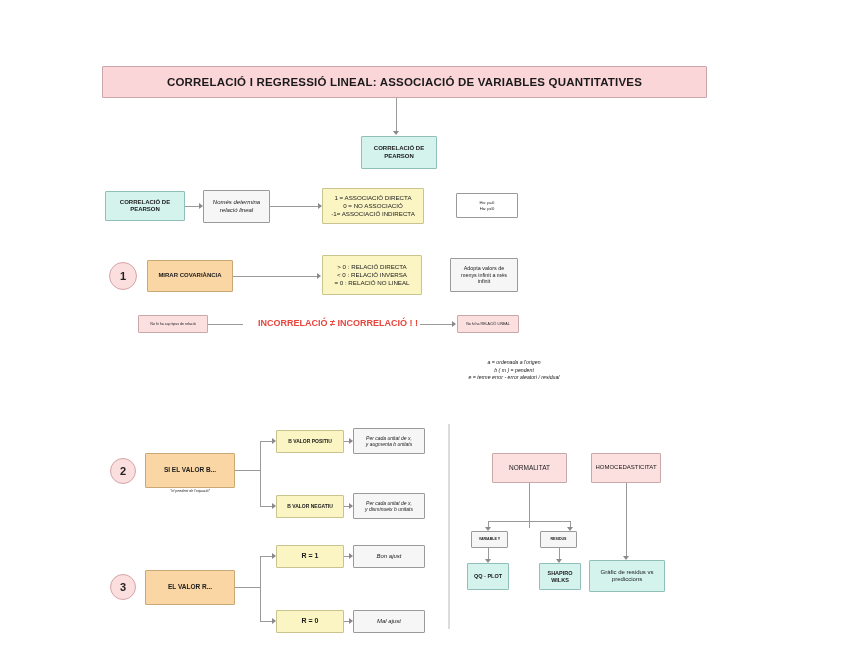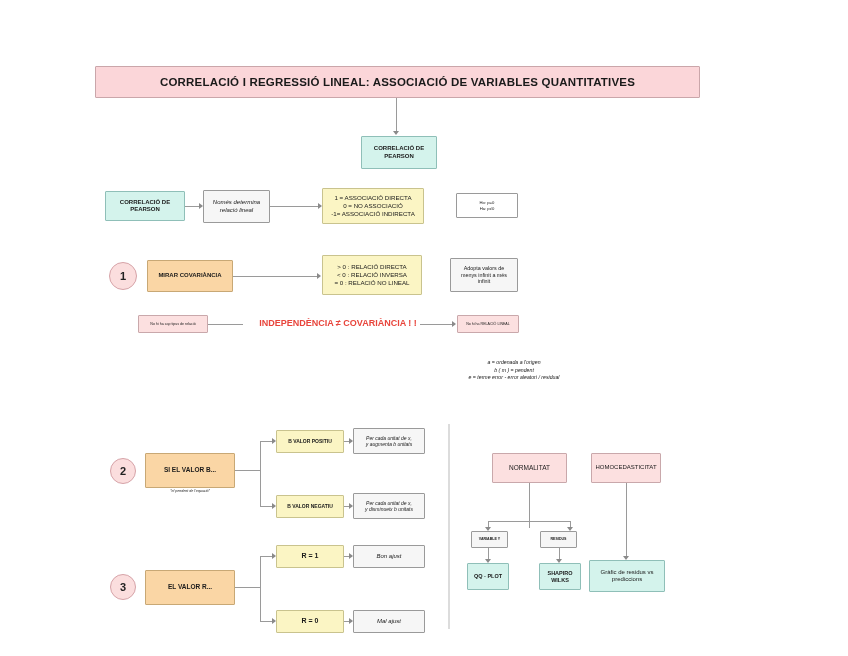--- a/index.html
+++ b/index.html
@@ -94,21 +94,21 @@
     position: absolute;
     width: 2px;
     background: #dcdcdc;
   }
 </style>
 </head>
 <body>
 
 <div id="canvas">
 
-  <div class="box pinkhd title" style="left:95px; top:66px; width:605px; height:32px;">CORRELACIÓ I REGRESSIÓ LINEAL: ASSOCIACIÓ DE VARIABLES QUANTITATIVES</div>
+  <div class="box pinkhd title" style="left:102px; top:66px; width:605px; height:32px;">CORRELACIÓ I REGRESSIÓ LINEAL: ASSOCIACIÓ DE VARIABLES QUANTITATIVES</div>
 
   <div class="line vline" style="left:396px; top:98px; height:35px;"></div>
   <div class="arrow-down" style="left:393px; top:131px;"></div>
 
   <div class="box mint lbl-bold" style="left:361px; top:136px; width:76px; height:33px; font-size:6px;">CORRELACIÓ DE
 PEARSON</div>
 
   <div class="box mint lbl-bold" style="left:105px; top:191px; width:80px; height:30px; font-size:6px;">CORRELACIÓ DE
 PEARSON</div>
 
@@ -140,21 +140,21 @@
 = 0 : RELACIÓ NO LINEAL</div>
 
   <div class="box gray" style="left:450px; top:258px; width:68px; height:34px; font-size:5.4px;">Adopta valors de
 menys infinit a més
 infinit</div>
 
   <div class="box pink" style="left:138px; top:315px; width:70px; height:18px; font-size:3.6px;">No hi ha cap tipus de relació</div>
 
   <div class="line hline" style="left:208px; top:324px; width:35px;"></div>
 
-  <div class="freetext redtext" style="left:248px; top:317px; width:180px; text-align:center; font-size:9px;">INDEPENDÈNCIA  ≠ COVARIÀNCIA ! !</div>
+  <div class="freetext redtext" style="left:248px; top:317px; width:180px; text-align:center; font-size:9px;">INCORRELACIÓ  ≠ INCORRELACIÓ ! !</div>
 
   <div class="line hline" style="left:420px; top:324px; width:35px;"></div>
   <div class="arrow" style="left:452px; top:321px;"></div>
 
   <div class="box pink" style="left:457px; top:315px; width:62px; height:18px; font-size:3.6px;">No hi ha RELACIÓ LINEAL</div>
 
 
   <div class="freetext italic" style="left:424px; top:359px; width:180px; text-align:center; font-size:5.2px;">a = ordenada a l'origen
 b ( m ) = pendent
 e = terme error - error aleatori / residual</div>

